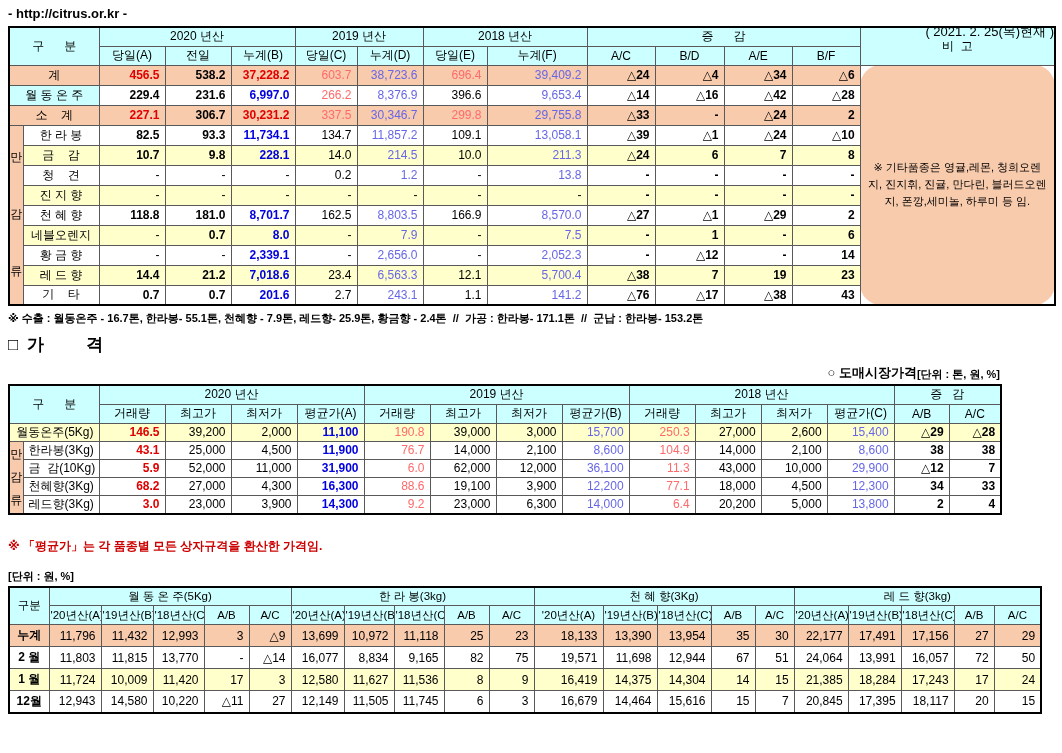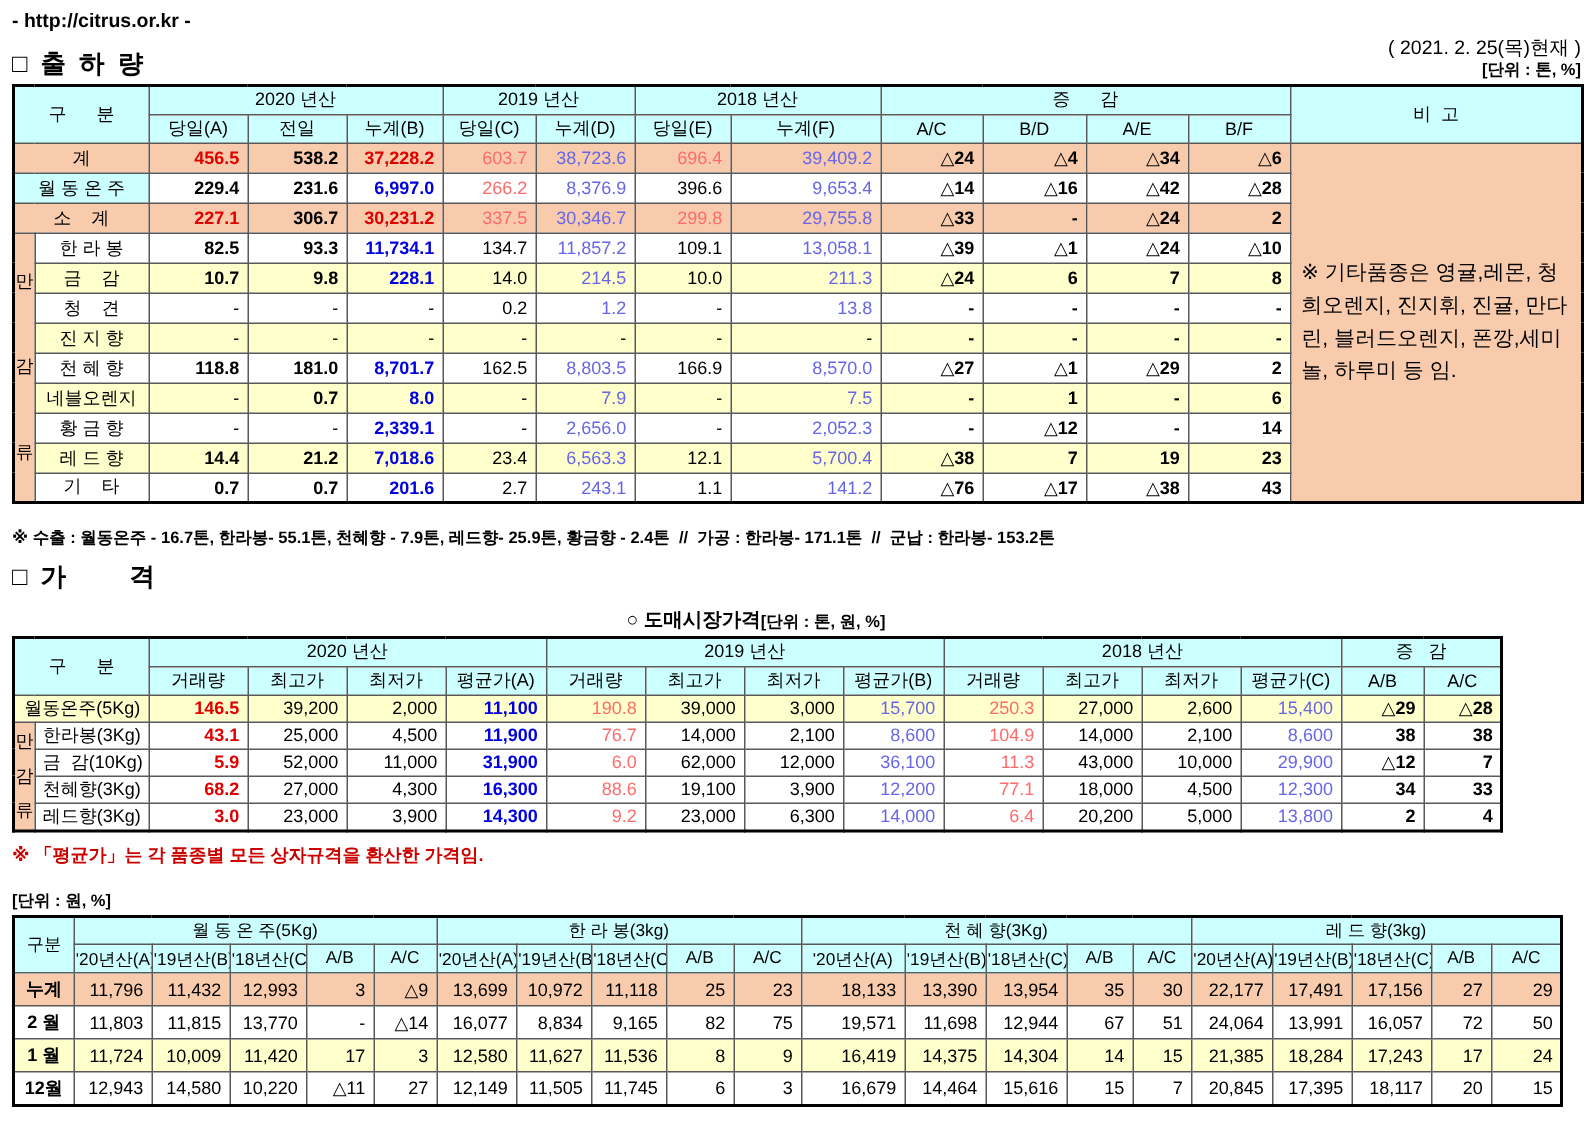--- a/index.html
+++ b/index.html
@@ -12,63 +12,59 @@
   .page{width:1062px;height:753px;padding:6px 8px 0 8px;position:relative;overflow:hidden;}
   .title-line{text-align:center;line-height:34px;white-space:pre;}
   .t-year{font-size:15px;font-weight:bold;margin-right:14px;vertical-align:2px;}
   .t-main{font-size:27px;font-weight:bold;letter-spacing:6px;}
   .t-sub{font-size:15px;font-weight:bold;margin-left:10px;vertical-align:2px;font-family:"Liberation Serif","DejaVu Serif",serif;}
   .sub-line{position:relative;font-size:13px;font-weight:bold;height:18px;}
   .r-date{position:absolute;right:0;top:17px;font-size:13px;font-weight:normal;}
   .sec-head{display:flex;justify-content:space-between;align-items:flex-end;margin-top:7px;}
   .sec-title{font-size:17px;font-weight:bold;letter-spacing:2px;white-space:pre;}
   .unit{font-size:11px;font-weight:bold;white-space:pre;}
-  .sub-head{display:flex;justify-content:center;align-items:flex-end;margin-top:8px;}
+  .sub-head{display:flex;justify-content:flex-end;align-items:flex-end;margin-top:8px;}
   .price-sub{font-size:13px;font-weight:bold;}
   table.rpt{border-collapse:collapse;table-layout:fixed;border:2px solid #000;margin-top:2px;}
   .rpt th,.rpt td{border:1px solid #595959;font-size:12px;padding:0 5px;white-space:pre;overflow:hidden;}
   .rpt th{background:var(--header_bg);font-weight:normal;text-align:center;padding:0 1px;}
   .rpt td{text-align:right;}
   #t1 th{height:19px}#t1 td{height:20px}
   #t2 th{height:19px}#t2 td{height:18px}
   #t3 th{height:19px;font-size:11.5px}#t3 td{height:22px}
   td.lab,td.ilab,td.grp{text-align:center;}
   tr.peach td{background:var(--total_row_bg);}
   tr.yellow td{background:var(--alt_row_bg);}
   td.peach{background:var(--total_row_bg);}
   td.cyan{background:var(--header_bg);}
   td.green{background:var(--onju_label_bg);text-align:right;}
-  td.remark{background:#fff;text-align:left;white-space:normal;font-size:14px;line-height:1.55;vertical-align:middle;padding:0 7px;}
+  td.remark{background:#fff;text-align:center;white-space:normal;font-size:11px;line-height:1.55;vertical-align:middle;padding:0 7px;border-radius:21px;}
   td.grp{line-height:57px;padding:0;}
   #t2 td.grp{line-height:23px;}
   .tl{border-left:2px solid #000;}
   .dl{border-left:1px dashed #8a8a8a;}
   .b{font-weight:bold;}
   .rb{color:var(--value_red);font-weight:bold;}
   .r{color:var(--value_red_light);}
   .bb{color:var(--value_blue);font-weight:bold;}
   .bl{color:var(--value_blue_light);}
   #t3 td.lab{font-weight:bold;margin-top:33px;}
-  .footnote{font-size:11px;font-weight:bold;margin-top:15px;white-space:pre;}
-  .fn-red{color:var(--footnote_red);font-size:12px;font-weight:bold;margin-top:7px;white-space:pre;}
+  .footnote{font-size:11px;font-weight:bold;margin-top:5px;white-space:pre;}
+  .fn-red{color:var(--footnote_red);font-size:12px;font-weight:bold;margin-top:23px;white-space:pre;}
 </style>
 </head>
 <body>
 
 <div class="page">
   <div class="sub-line">
     <span>- http://citrus.or.kr -</span>
     <span class="r-date">( 2021. 2. 25(목)현재 )</span>
   </div>
 
   <section>
-    <div class="sec-head" style="width:1046px">
-      <span class="sec-title">□ 출 하 량</span>
-      <span class="unit">[단위 : 톤, %]</span>
-    </div>
     <table id="t1" class="rpt" style="width: 1046px;">
         <colgroup>
           <col style="width: 14px;">
           <col style="width: 76px;">
           <col style="width: 66px;">
           <col style="width: 66px;">
           <col style="width: 64px;">
           <col style="width: 62px;">
           <col style="width: 66px;">
           <col style="width: 64px;">

